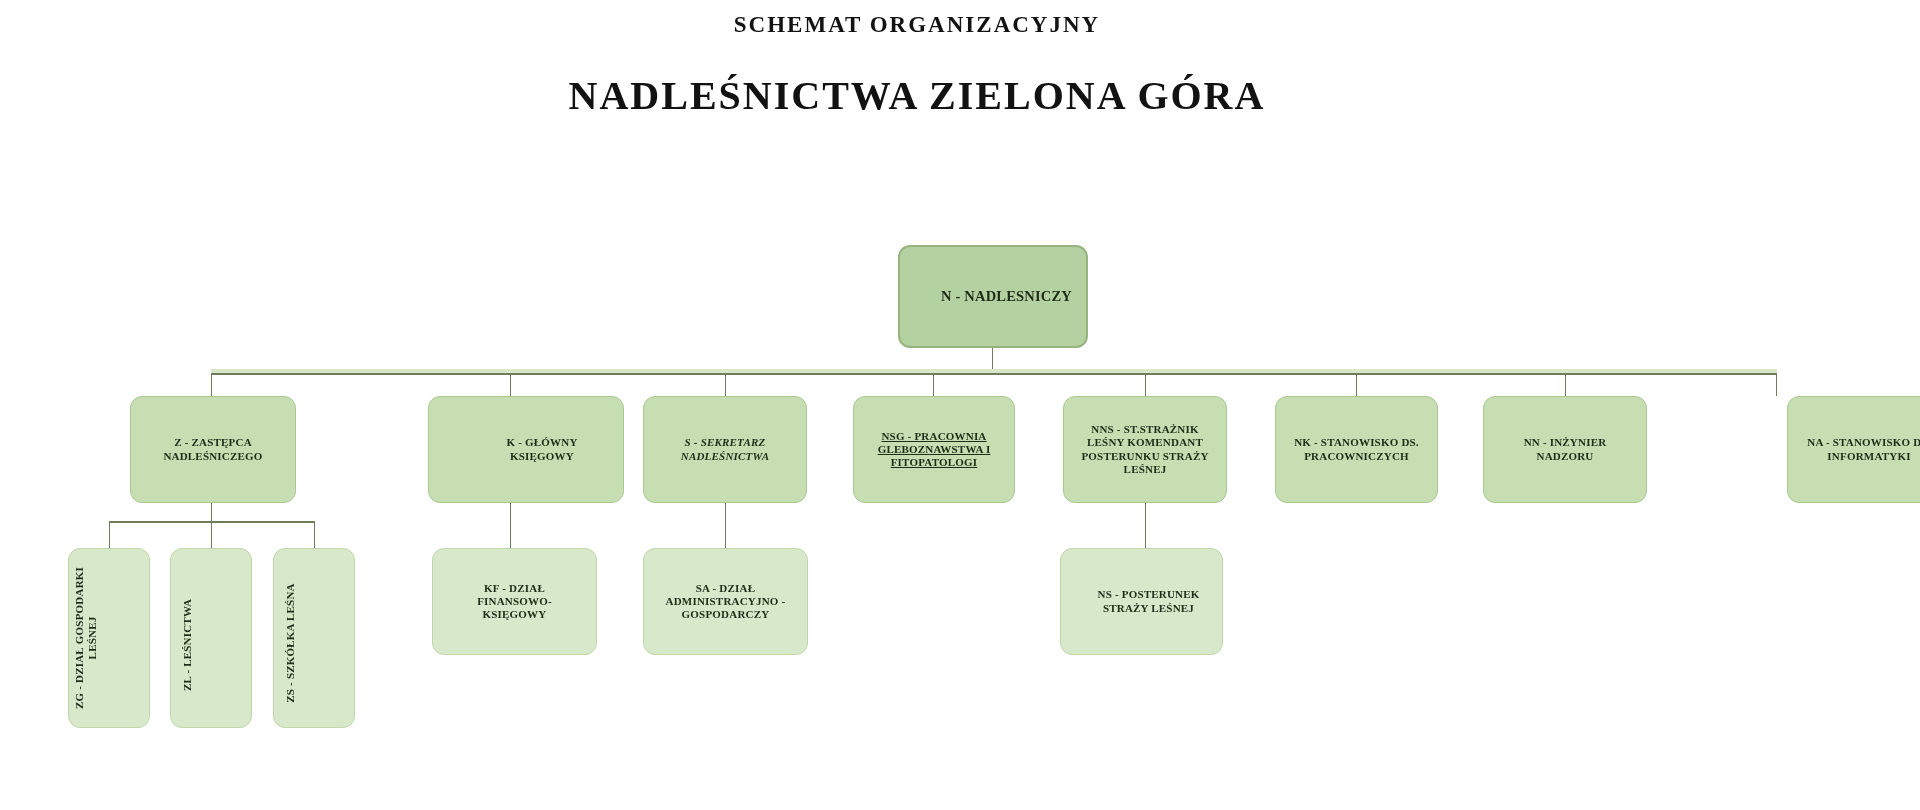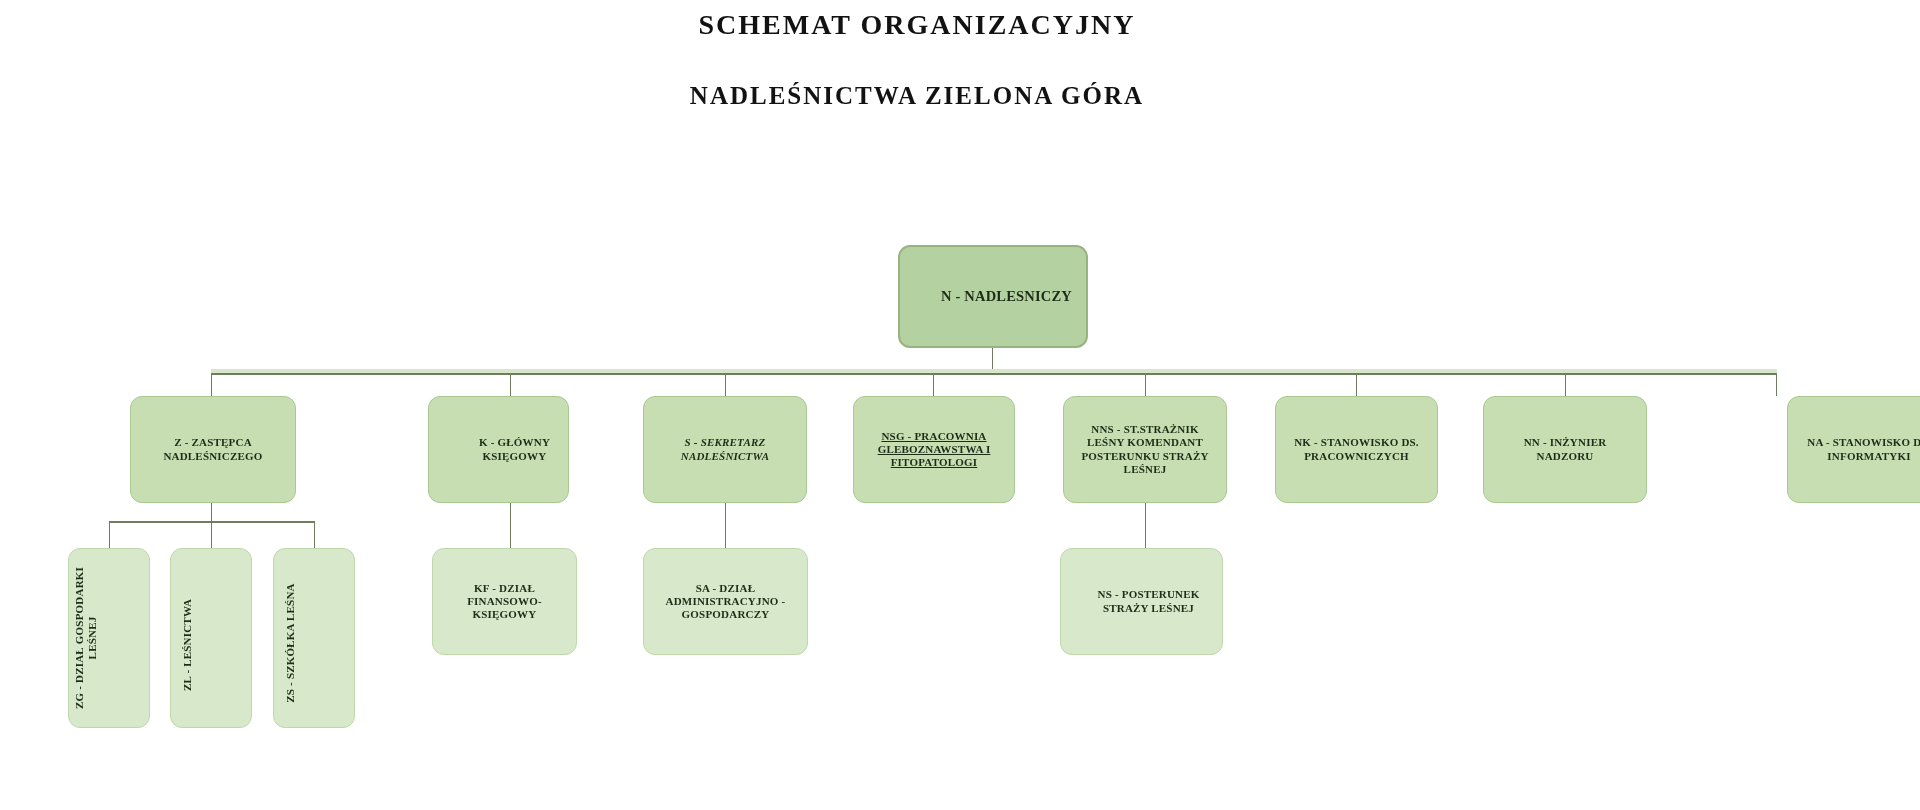--- a/index.html
+++ b/index.html
@@ -18,48 +18,48 @@
   html,body{margin:0;padding:0;}
   body{background:#fff;font-family:"Liberation Serif","DejaVu Serif",serif;}
   .stage{
     position:relative;width:1920px;height:810px;background:var(--background);
     overflow:hidden;
   }
   .title{
     position:absolute;left:0;top:6px;width:1834px;text-align:center;
     color:var(--title_text);font-weight:bold;
   }
-  .title .line1{font-size:28px;letter-spacing:2px;line-height:38px;}
-  .title .line2{font-size:25px;letter-spacing:2px;line-height:38px;margin-top:33px;}
+  .title .line1{font-size:23px;letter-spacing:2px;line-height:38px;}
+  .title .line2{font-size:40px;letter-spacing:2px;line-height:38px;margin-top:33px;}
 
   .node{
     position:absolute;box-sizing:border-box;border-radius:12px;
     display:flex;align-items:center;justify-content:center;text-align:center;
     font-weight:bold;color:var(--text);white-space:pre-line;
     line-height:1.2;letter-spacing:0.2px;padding:4px 6px;
   }
   .lv1{background:var(--node_fill_level1);border:2px solid var(--node_border_level1);font-size:14.5px;padding-left:33px;}
   .lv2{background:var(--node_fill_level2);border:1.5px solid var(--node_border_level2);font-size:11px;}
   .lv3{background:var(--node_fill_level3);border:1.5px solid var(--node_border_level3);font-size:11px;}
 
   
   #node-n  {left:898px;top:245px;width:190px;height:103px;}
   
   .row2{top:396px;height:107px;}
   #node-z  {left:130px;width:166px;}
-  #node-k  {left:428px;width:141px;padding-left:38px;}
+  #node-k  {left:428px;width:196px;padding-left:38px;}
   #node-s  {left:643px;width:164px;font-style:italic;}
   #node-nsg{left:853px;width:162px;text-decoration:underline;}
   #node-nns{left:1063px;width:164px;}
   #node-nk {left:1275px;width:163px;text-align:center;}
   #node-nn {left:1483px;width:164px;}
   #node-na {left:1787px;width:162px;padding-left:8px;}
   
   .row3{top:548px;height:107px;}
-  #node-kf {left:432px;width:145px;}
+  #node-kf {left:432px;width:165px;}
   #node-sa {left:643px;width:165px;}
   #node-ns {left:1060px;width:163px;padding-left:20px;}
   
   .vnode{top:548px;height:180px;width:82px;display:block;}
   #node-zg{left:68px;}
   #node-zl{left:170px;}
   #node-zs{left:273px;}
   .vlabel{
     position:absolute;left:17px;top:50%;width:204px;
     transform:translate(-50%,-50%) rotate(-90deg);

